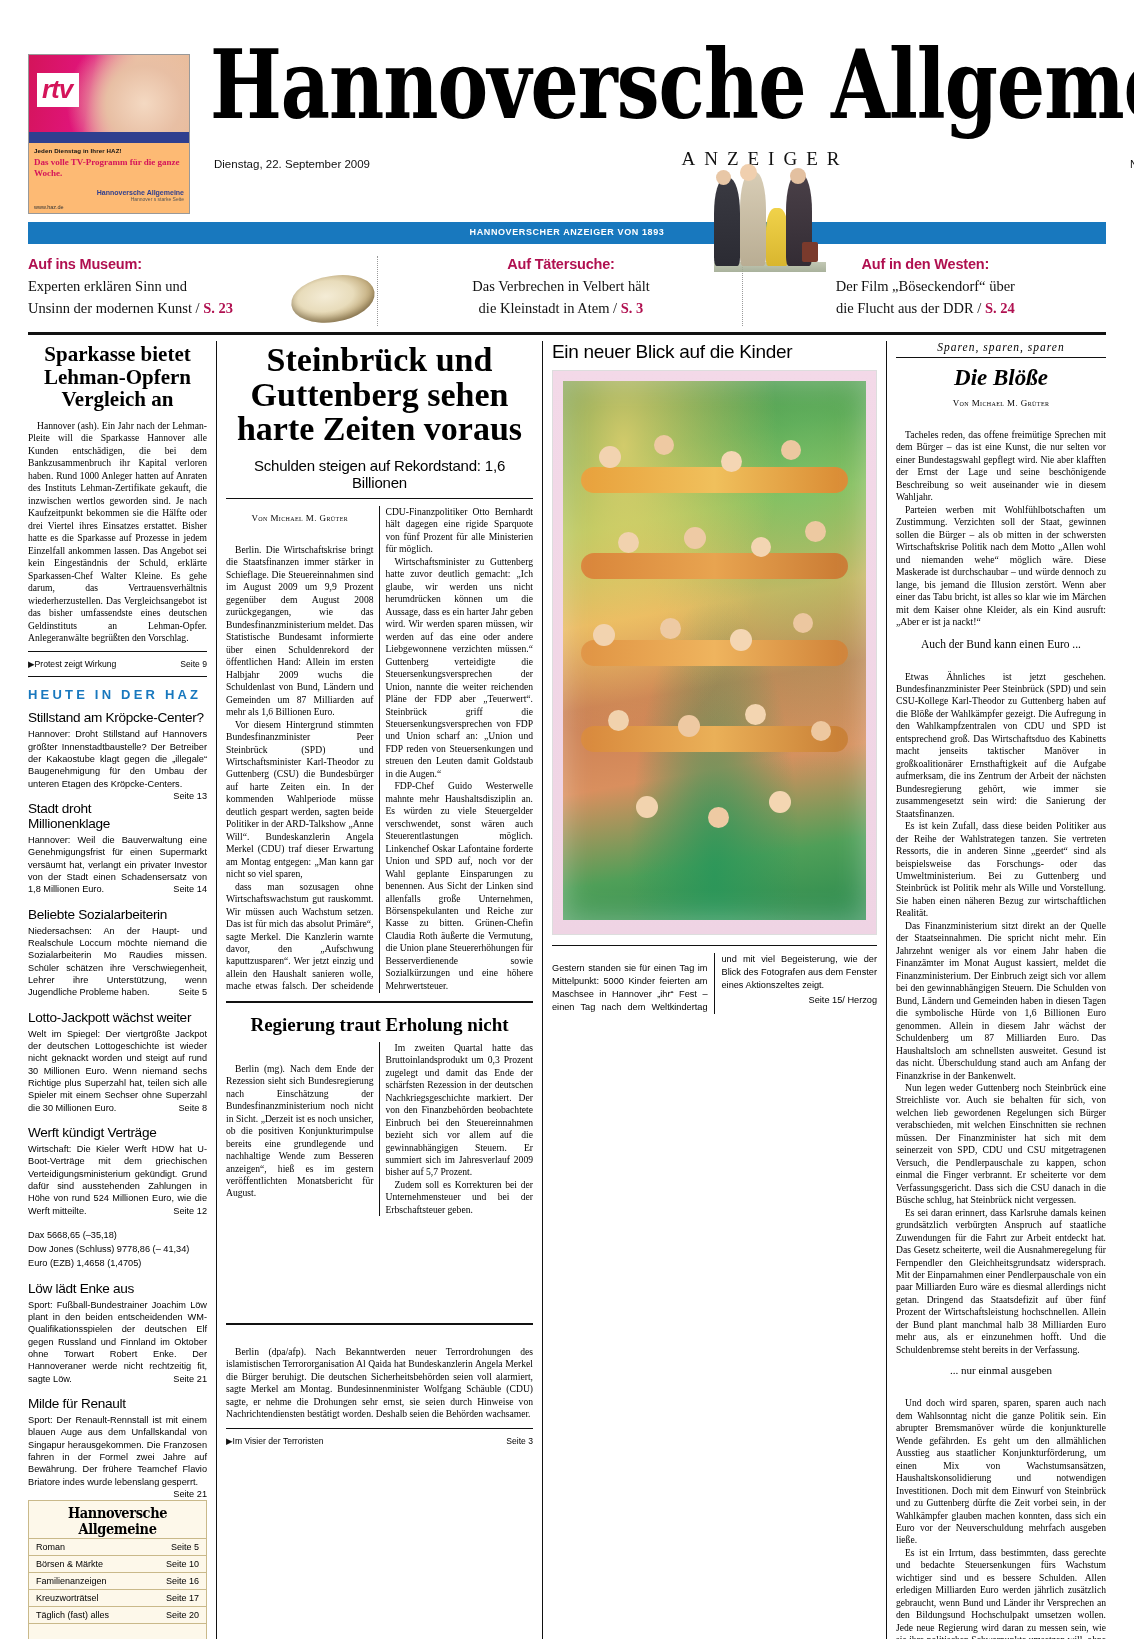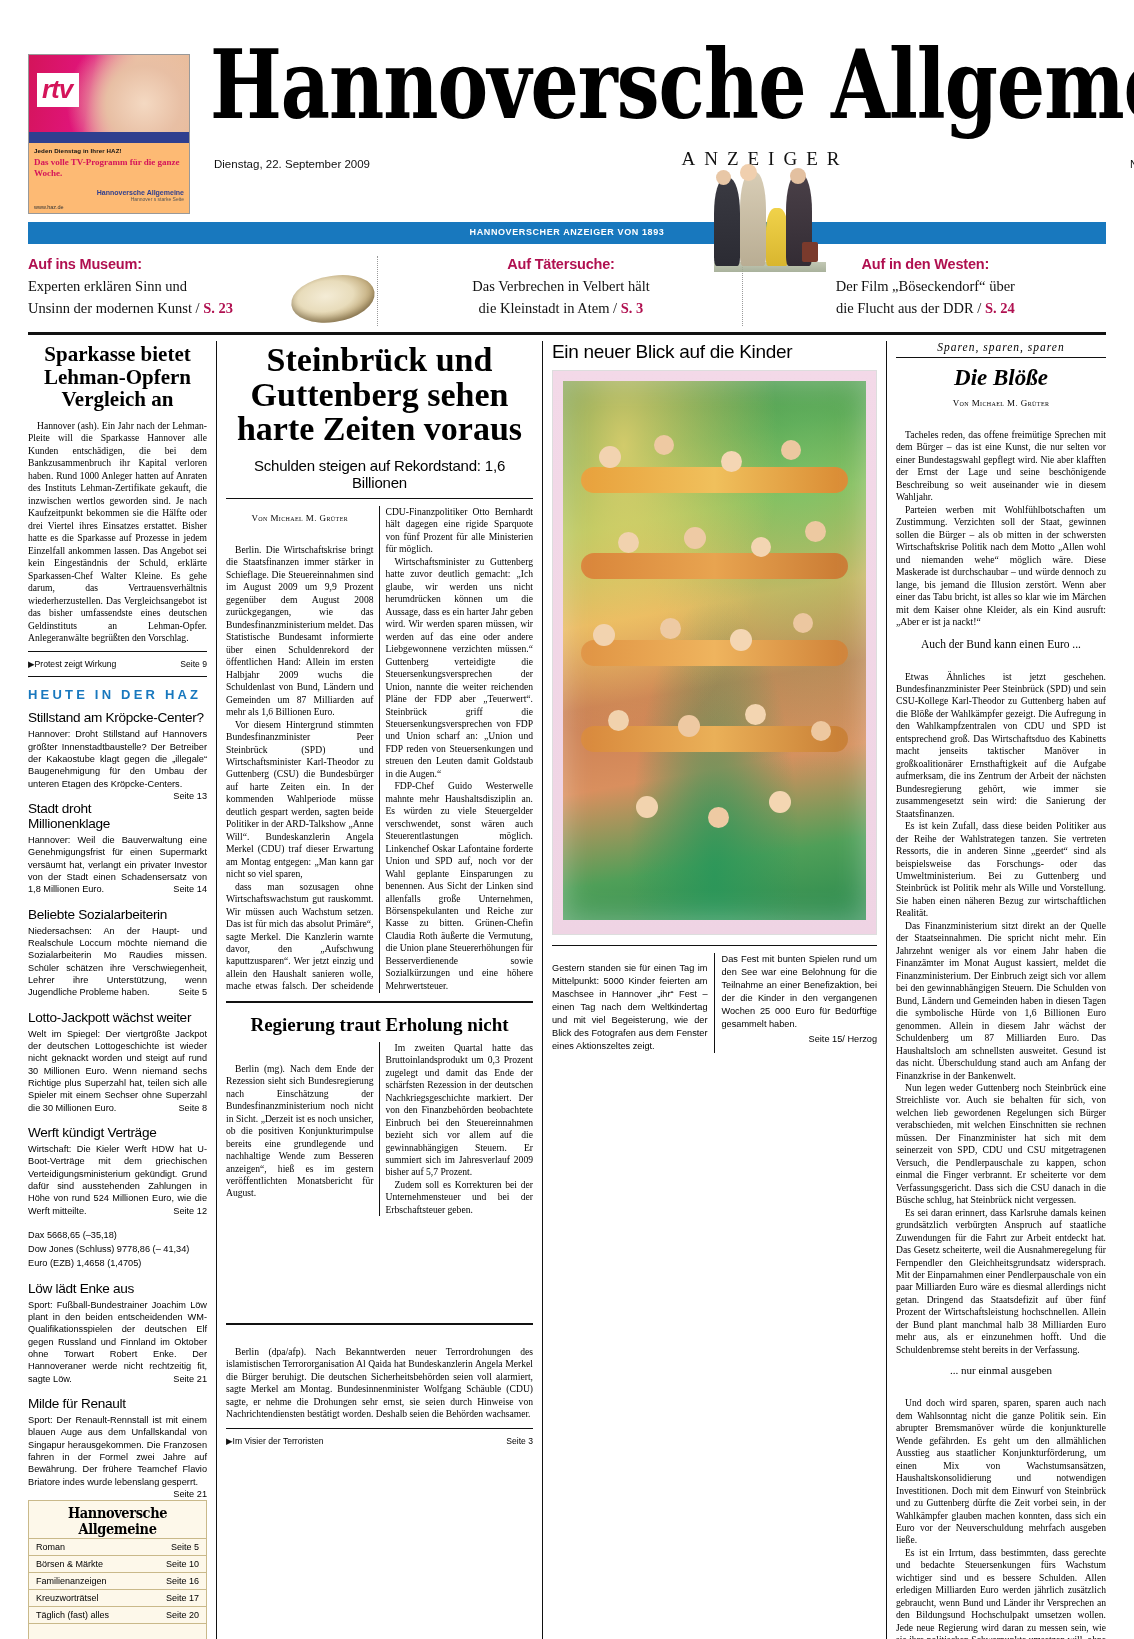--- a/index.html
+++ b/index.html
@@ -506,21 +506,20 @@
           <div class="kp-dot" style="left:24%; top:77%; width:22px;height:22px; background:#f2d3ae;"></div>
           <div class="kp-dot" style="left:48%; top:79%; width:21px;height:21px; background:#eecaa3;"></div>
           <div class="kp-dot" style="left:68%; top:76%; width:22px;height:22px; background:#f4d6b2;"></div>
           <div class="kp-frame"></div>
         </div>
       </div>
       <div class="hr-thin" style="margin-top:10px"></div>
       <div class="two-col" style="column-gap:14px;">
         <div class="caption">
           <p>Gestern standen sie für einen Tag im Mittelpunkt: 5000 Kinder feierten am Maschsee in Hannover „ihr“ Fest – einen Tag nach dem Weltkindertag und mit viel Begeisterung, wie der Blick des Fotografen aus dem Fenster eines Aktionszeltes zeigt.</p>
-          <p>Das Fest mit bunten Spielen rund um den See war eine Belohnung für die Teilnahme an einer Benefizaktion, bei der die Kinder in den vergangenen Wochen 25 000 Euro für Bedürftige gesammelt haben.</p>
           <p style="text-align:right;margin-top:2px;"><span class="pg">Seite 15/ Herzog</span></p>
         </div>
       </div>
     </div>
 
     <div class="vsep"></div>
 
     <div class="col last">
       <div class="komm-kicker">Sparen, sparen, sparen</div>
       <div class="komm-title">Die Blöße</div>

